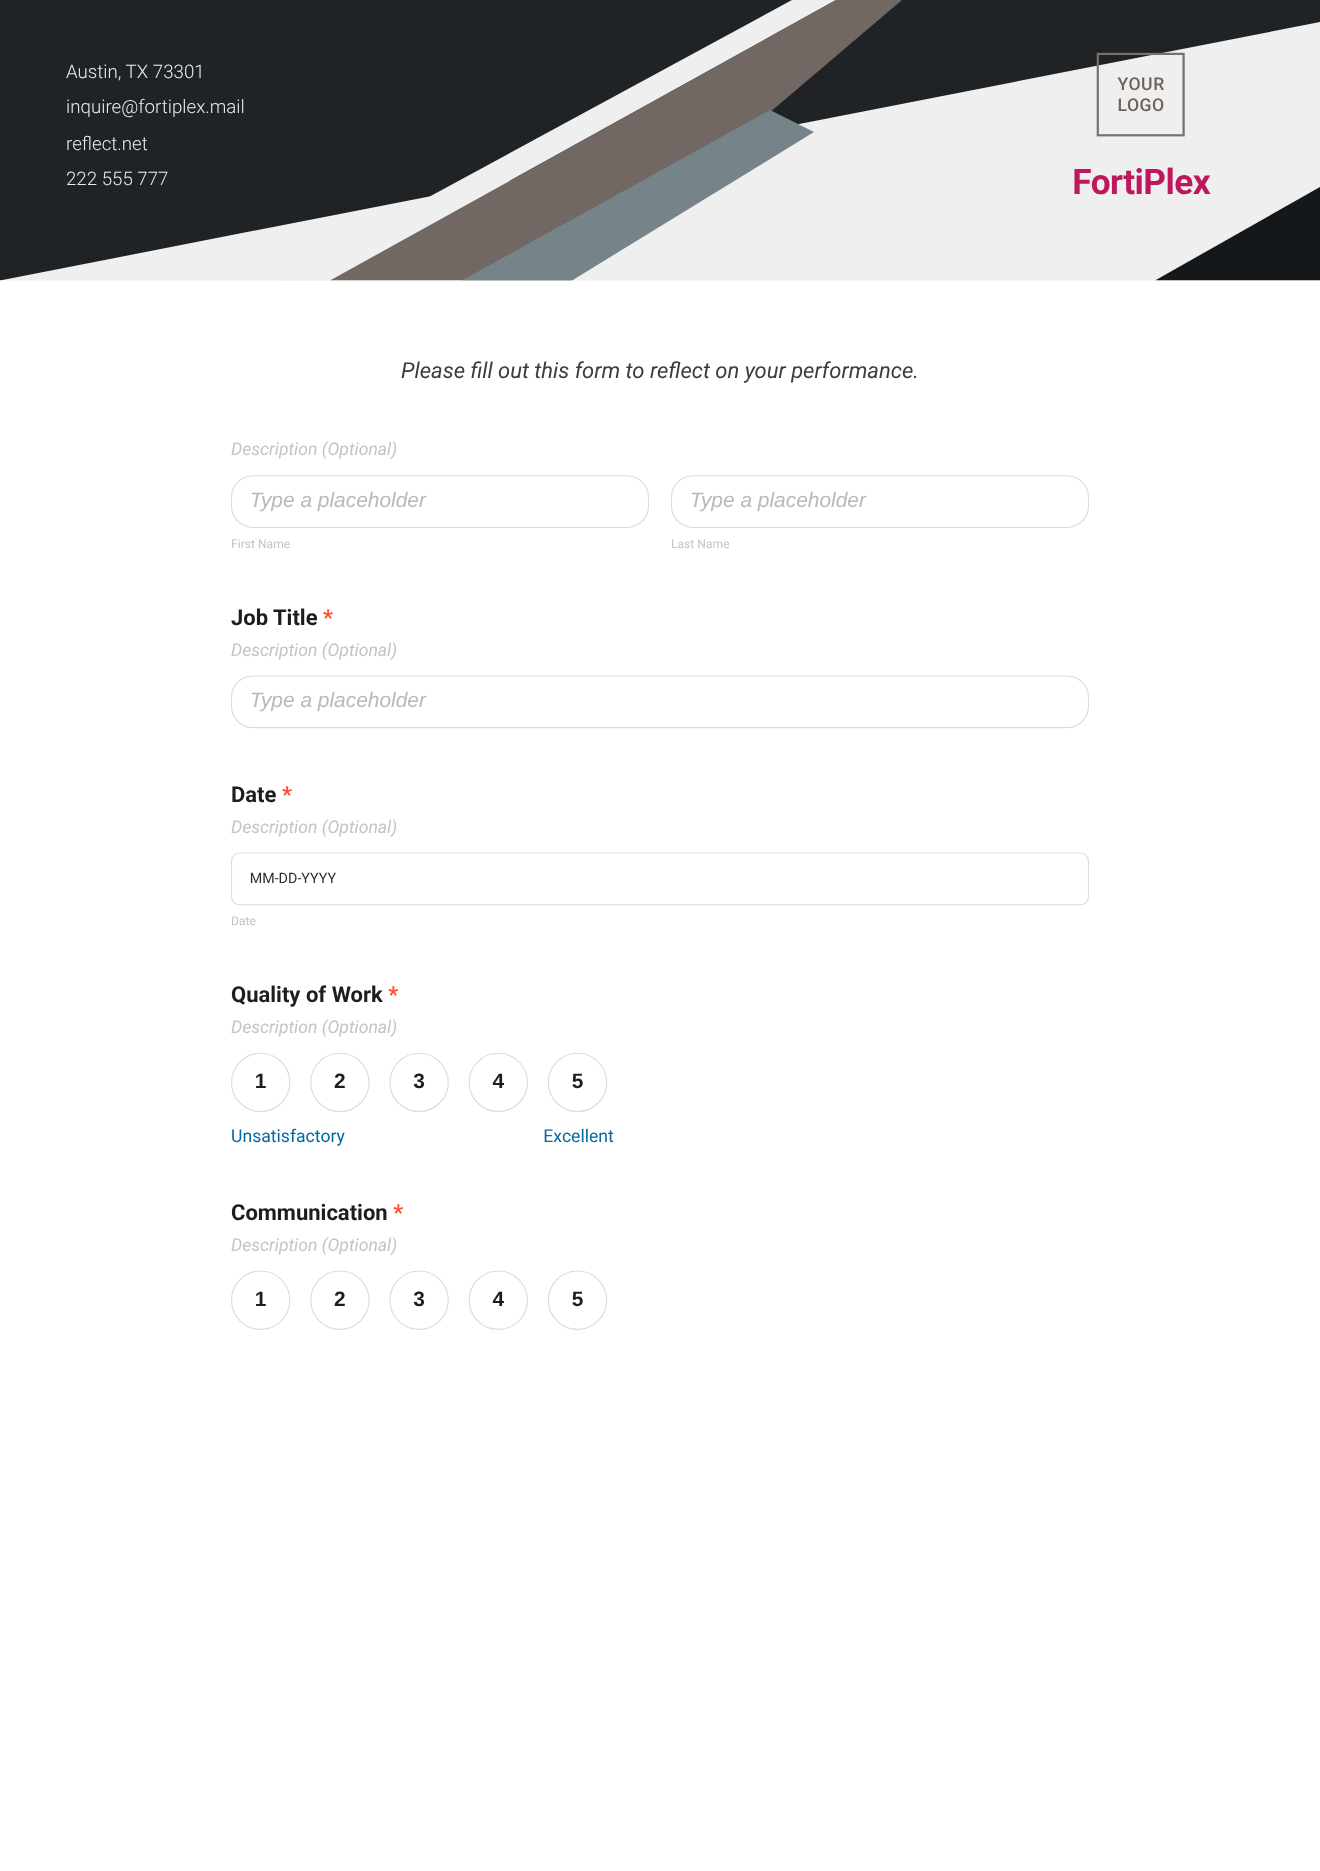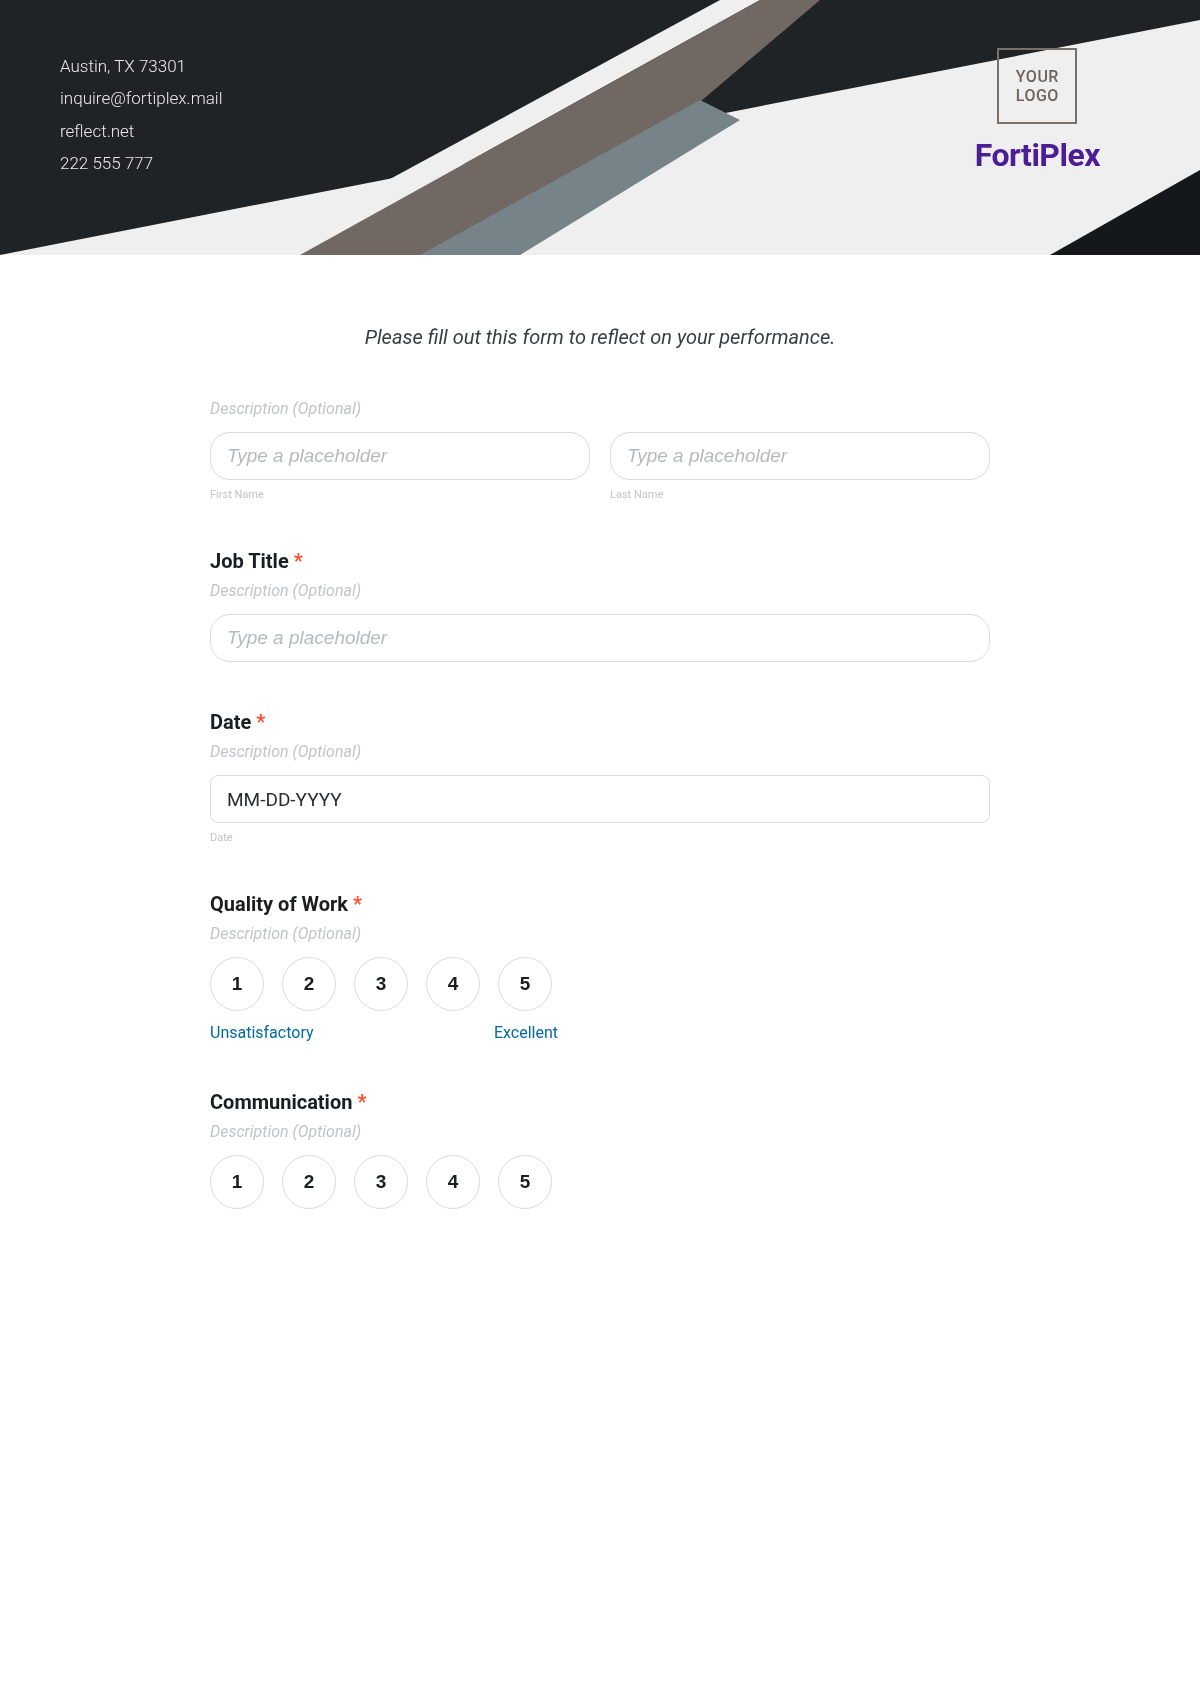--- a/index.html
+++ b/index.html
@@ -34,35 +34,35 @@
   .logo-block {
     position: absolute;
     top: 48px;
     right: 100px;
     text-align: center;
   }
   .logo-box {
     border: 2px solid #7a7067;
     width: 80px;
     height: 76px;
-    margin: 0 auto 12px auto;
+    margin: 0 auto 22px auto;
     display: flex;
     align-items: center;
     justify-content: center;
     color: #6d635a;
     font-size: 16px;
     font-weight: 500;
     letter-spacing: 0.5px;
     line-height: 1.2;
     text-align: center;
   }
   .brand {
     font-size: 32px;
     font-weight: 700;
-    color: #4c1d95;
+    color: #be185d;
     letter-spacing: -0.5px;
   }
 
   .form-wrap {
     max-width: 820px;
     margin: 0 auto;
     padding: 70px 20px 40px 20px;
   }
   .form-title {
     text-align: center;
@@ -126,21 +126,21 @@
     font-size: 11px;
     color: #c2c4c7;
     margin-top: 8px;
   }
   .date-input {
     width: 100%;
     height: 48px;
     border: 1px solid #d9dbdd;
     border-radius: 8px;
     padding: 0 16px;
-    font-size: 19px;
+    font-size: 13px;
     color: #222;
     outline: none;
     background: #fff;
     display: flex;
     align-items: center;
   }
   .rating-row {
     display: flex;
     gap: 18px;
     align-items: center;

